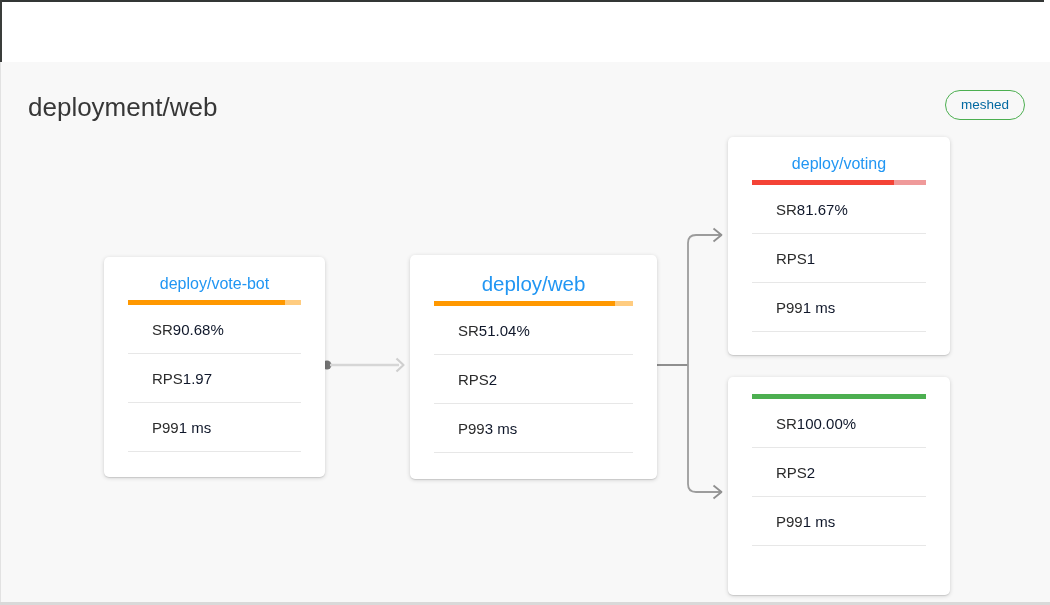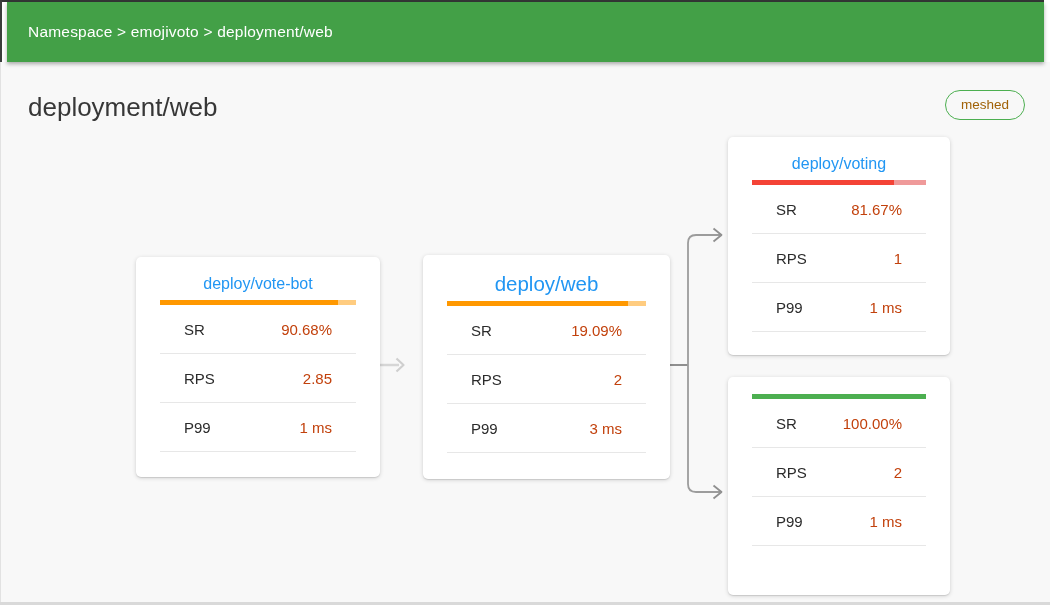--- a/index.html
+++ b/index.html
@@ -56,39 +56,39 @@
     color: #373737;
   }
   .meshed-badge {
     position: absolute;
     right: 25px; top: 28px;
     height: 30px;
     padding: 0 15px;
     line-height: 28px;
     border: 1px solid #4CAF50;
     border-radius: 15px;
-    color: #a16207;
+    color: #0369a1;
     font-size: 13.5px;
     background: transparent;
   }
 
   
   .graph { position: absolute; inset: 0; }
   .edges-svg { position: absolute; left: 0; top: 0; }
 
   .node-card {
     position: absolute;
     background: #ffffff;
     border-radius: 5px;
     box-shadow: 0 1px 4px rgba(0,0,0,0.16), 0 1px 1px rgba(0,0,0,0.10);
     padding: 14px 24px 11px 24px;
     z-index: 2;
   }
-  .card-vote-bot { left: 103px; top: 195px; width: 244px; height: 220px; margin-left: 32px; }
-  .card-web      { left: 422px; top: 193px; width: 247px; height: 224px; }
+  .card-vote-bot { left: 103px; top: 195px; width: 221px; height: 220px; }
+  .card-web      { left: 409px; top: 193px; width: 247px; height: 224px; }
   .card-voting   { left: 727px; top:  75px; width: 222px; height: 218px; }
   .card-emoji    { left: 727px; top: 315px; width: 222px; height: 218px; }
 
   .node-title {
     display: block;
     text-align: center;
     color: #2196F3;
     font-size: 16px;
     line-height: 26px;
     height: 26px;
@@ -105,39 +105,36 @@
     overflow: hidden;
   }
   .card-web .sr-bar { margin-top: 2px; }
   .sr-bar-track { position: absolute; inset: 0; }
   .sr-bar-fill  { position: absolute; left: 0; top: 0; bottom: 0; }
 
   .metric-row {
     height: 49px;
     display: flex;
     align-items: center;
-    justify-content: space-between;
+    justify-content: flex-start;
     padding: 0 24px;
     border-bottom: 1px solid #e7e7e7;
     font-size: 15px;
     color: #2b2b2b;
   }
   .metric-label { color: #2b2b2b; }
-  .metric-value { color: #c2410c; }
+  .metric-value { color: #0f172a; }
 </style>
 </head>
 <body>
 
 <div class="screen">
 
   <div class="edge-top"></div>
 
-  <div class="appbar">
-    <div class="breadcrumb">Namespace &gt; emojivoto &gt; deployment/web</div>
-  </div>
   <div class="edge-left"></div>
 
   <div class="content">
 
     <div class="page-title">deployment/web</div>
     <div class="meshed-badge">meshed</div>
 
     <div class="graph">
 
       <svg class="edges-svg" width="1050" height="540" viewBox="0 0 1050 540">
@@ -163,37 +160,37 @@
         <div class="sr-bar">
           <div class="sr-bar-track" style="background: rgb(255, 204, 128);"></div>
           <div class="sr-bar-fill" style="width: 90.68%; background: rgb(255, 152, 0);"></div>
         </div>
         <div class="metric-row">
           <span class="metric-label">SR</span>
           <span class="metric-value">90.68%</span>
         </div>
         <div class="metric-row">
           <span class="metric-label">RPS</span>
-          <span class="metric-value">2.85</span>
+          <span class="metric-value">1.97</span>
         </div>
         <div class="metric-row">
           <span class="metric-label">P99</span>
           <span class="metric-value">1 ms</span>
         </div>
       </div>
 
       <div class="node-card card-web">
         <a class="node-title">deploy/web</a>
         <div class="sr-bar">
           <div class="sr-bar-track" style="background: rgb(255, 204, 128);"></div>
           <div class="sr-bar-fill" style="width: 90.83%; background: rgb(255, 152, 0);"></div>
         </div>
         <div class="metric-row">
           <span class="metric-label">SR</span>
-          <span class="metric-value">19.09%</span>
+          <span class="metric-value">51.04%</span>
         </div>
         <div class="metric-row">
           <span class="metric-label">RPS</span>
           <span class="metric-value">2</span>
         </div>
         <div class="metric-row">
           <span class="metric-label">P99</span>
           <span class="metric-value">3 ms</span>
         </div>
       </div>

